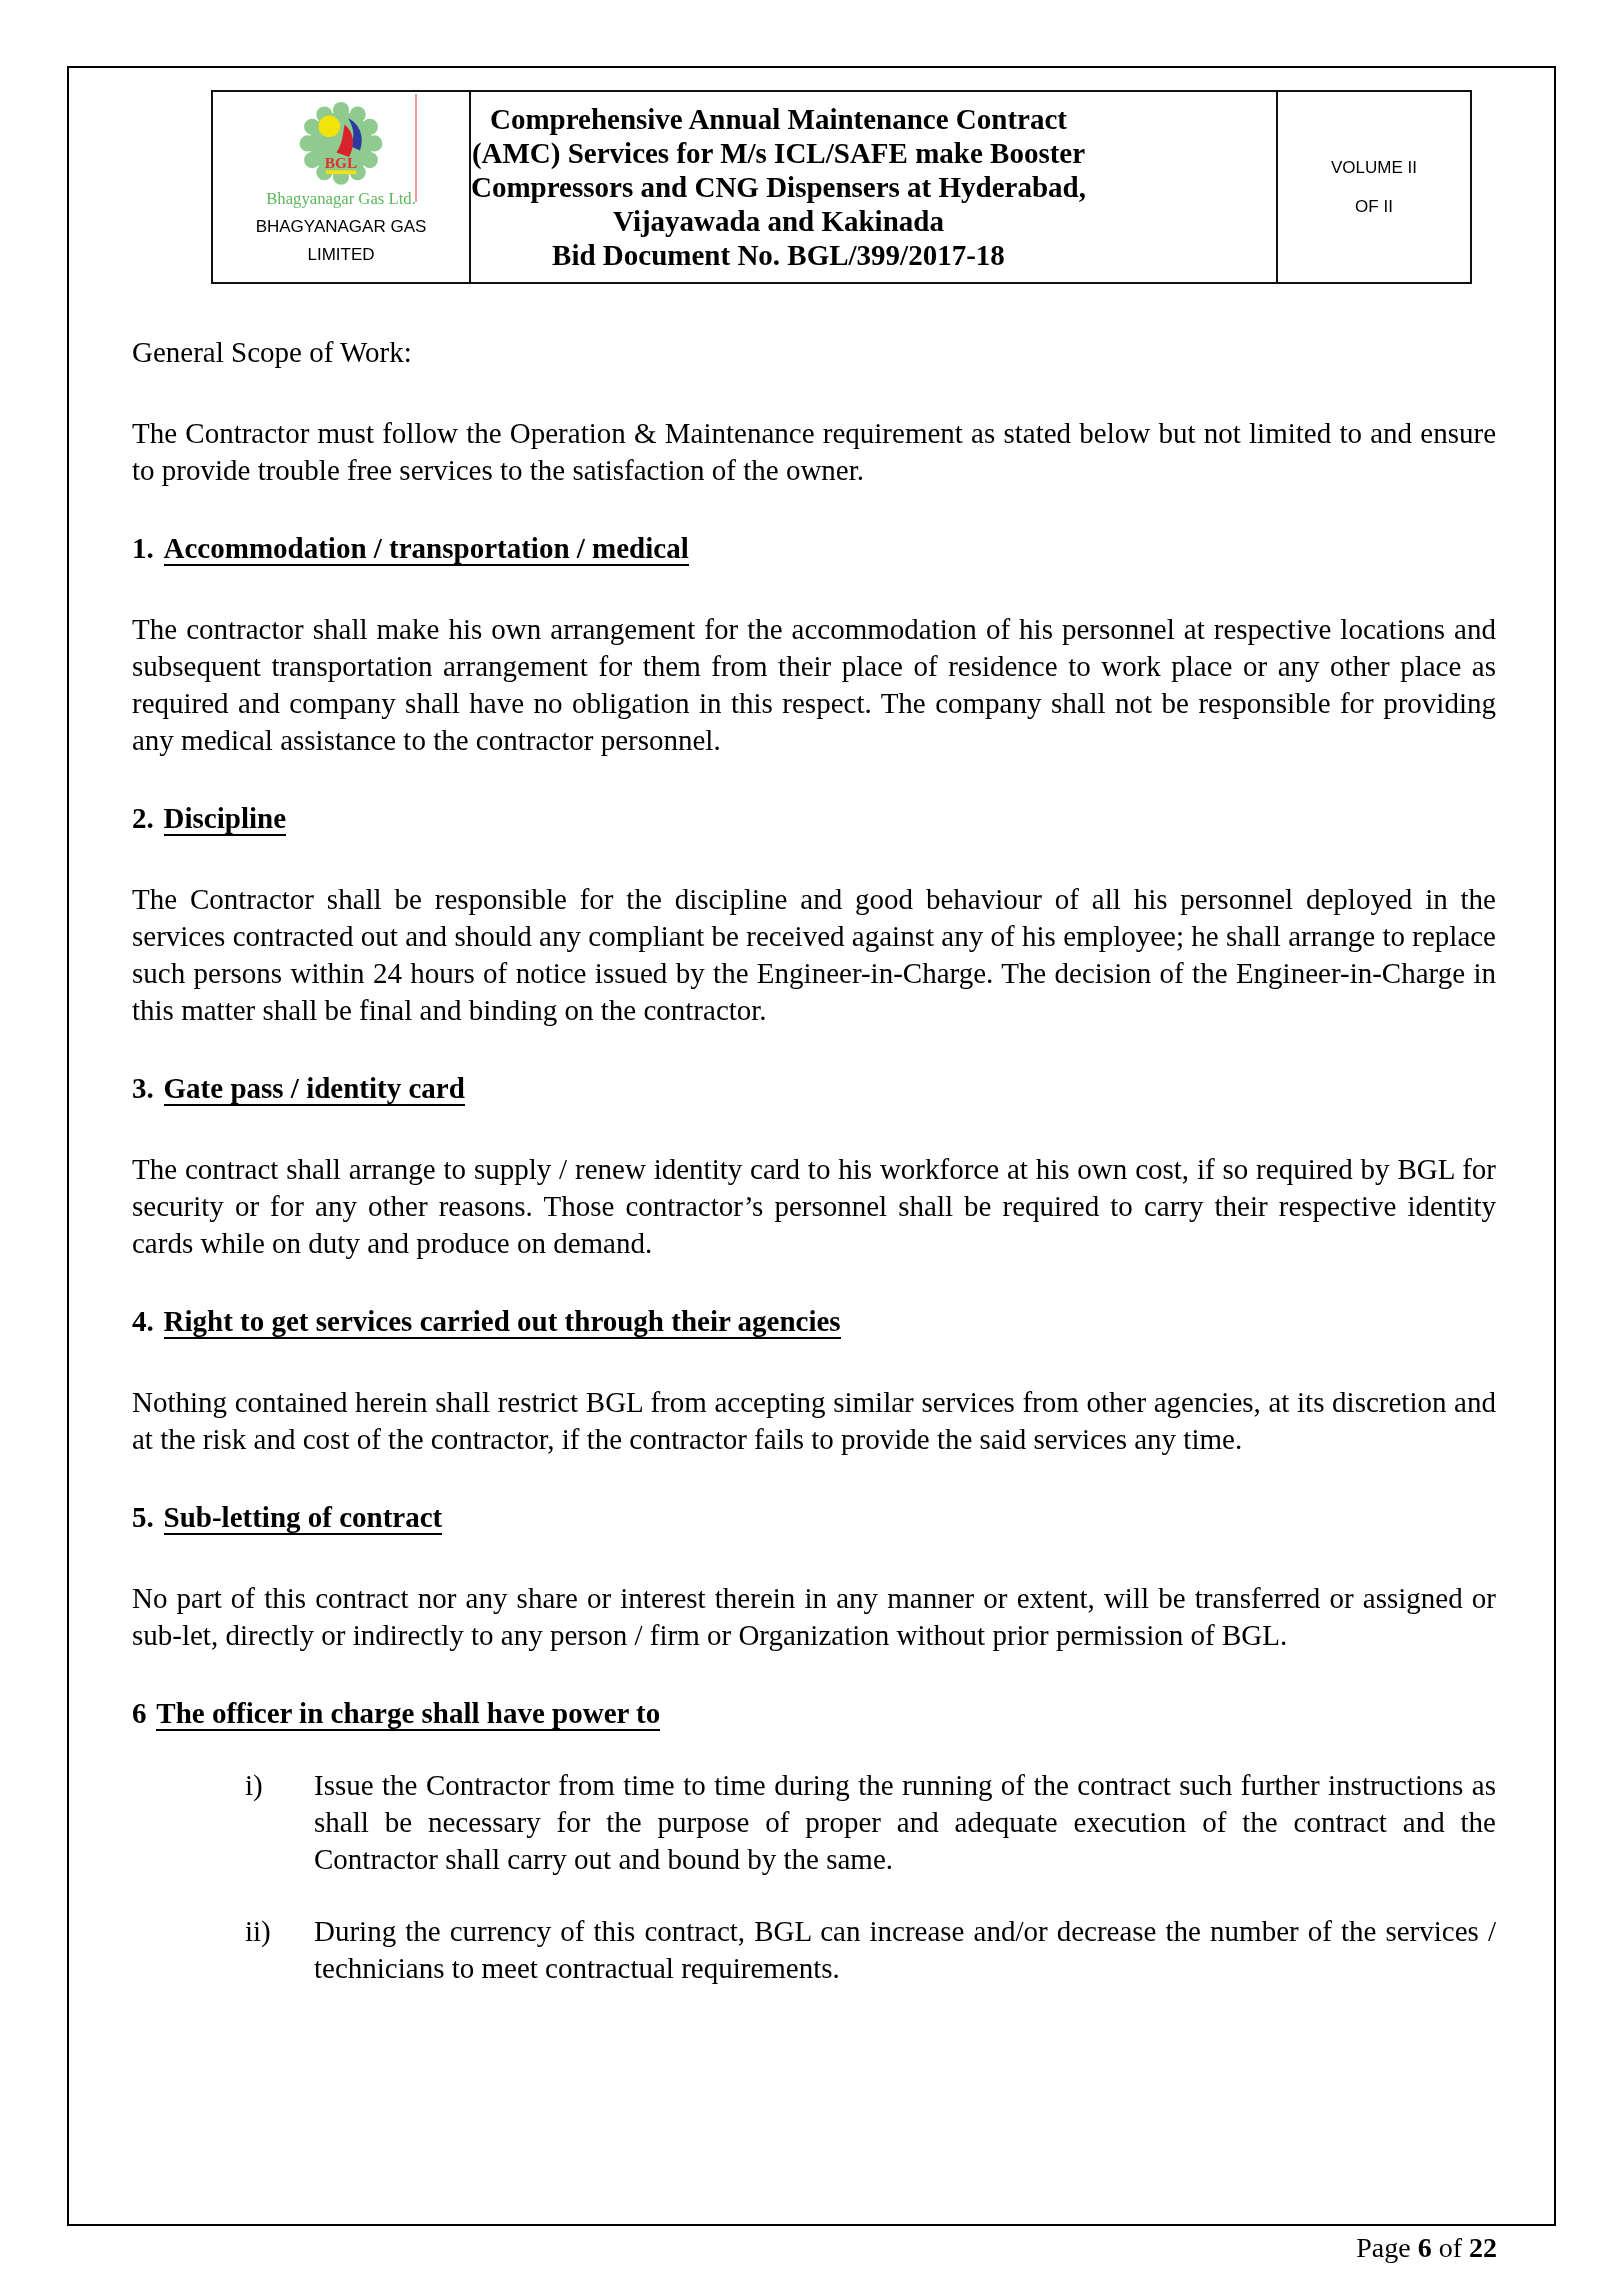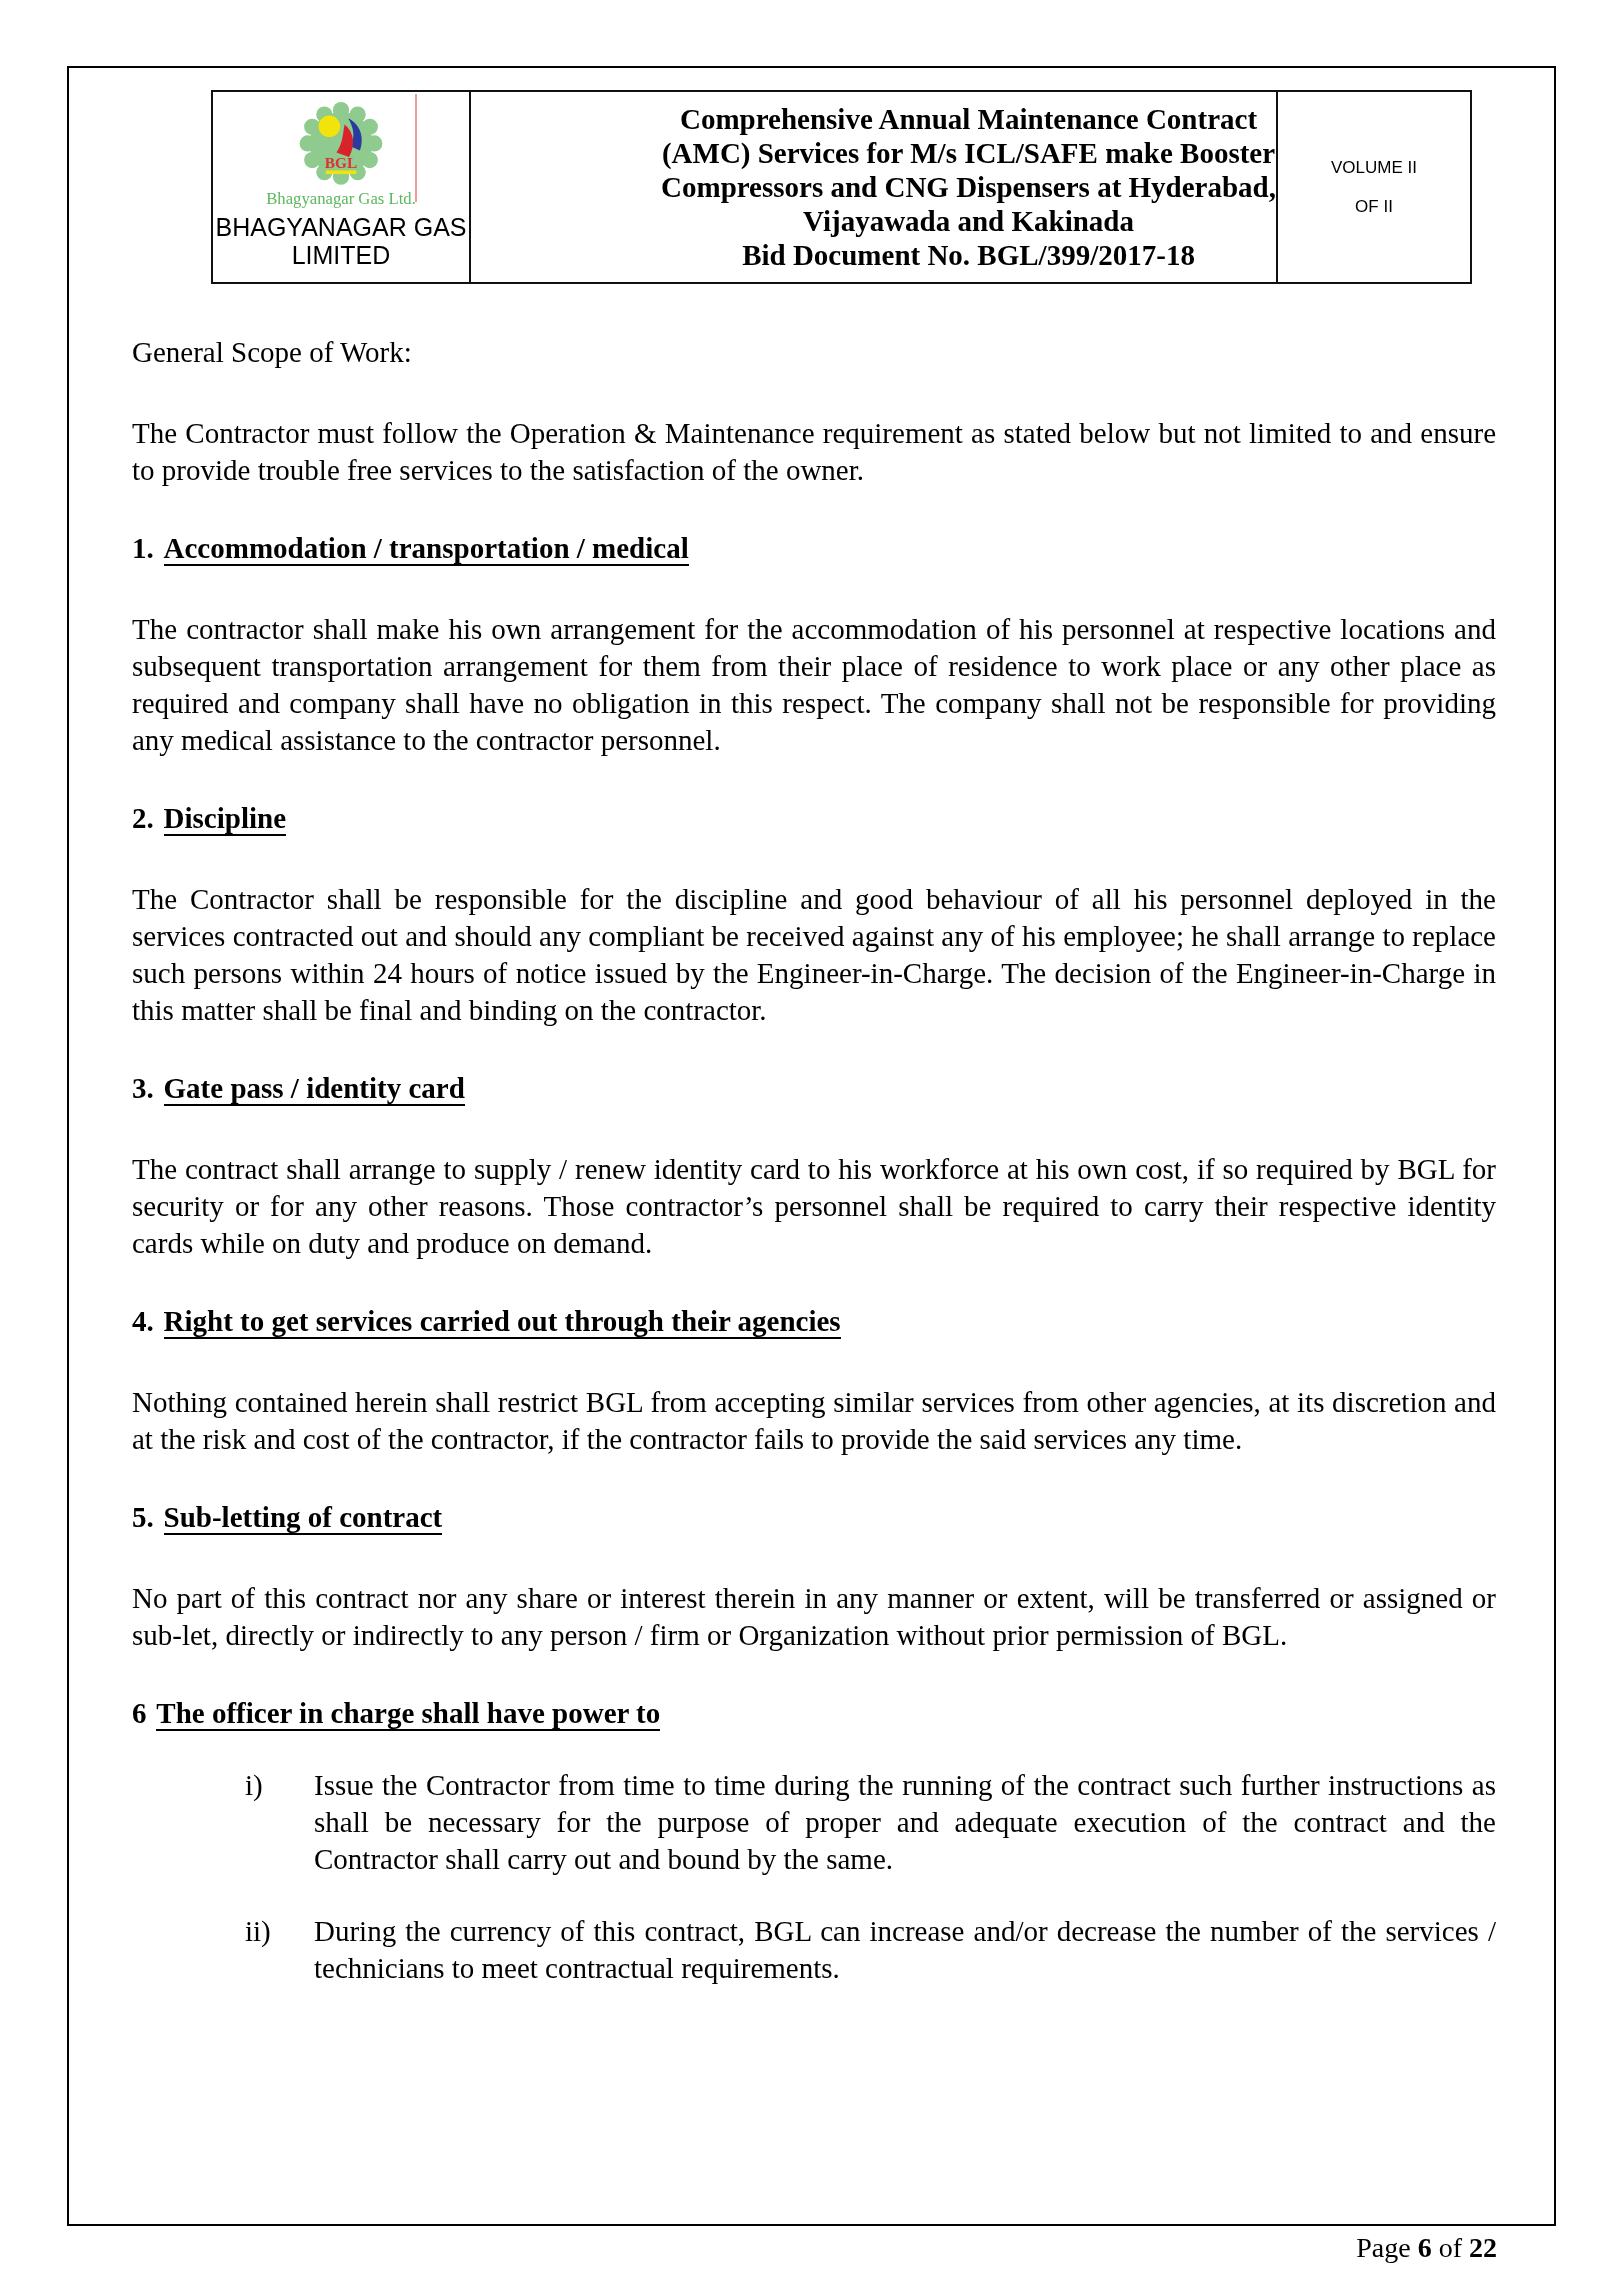--- a/index.html
+++ b/index.html
@@ -49,32 +49,32 @@
   }
   .logo-subtitle {
     font-family: Liberation Serif, serif;
     font-size: 16.7px;
     color: #5cb85c;
     line-height: 17.6px;
     margin-top: -2px;
   }
   .company-name {
     font-family: "Liberation Sans", sans-serif;
-    font-size: 25px;
+    font-size: 17px;
     line-height: 28px;
     text-align: center;
     white-space: pre-line;
     margin-top: 5.9px;
     color: #000000;
   }
   .title-cell {
     width: 809px;
     display: flex;
     align-items: center;
-    justify-content: flex-end;
+    justify-content: flex-start;
   }
   .doc-title {
     font-weight: bold;
     font-size: 29px;
     line-height: 34px;
     text-align: center;
     white-space: pre-line;
   }
   .volume-cell {
     width: 196px;

